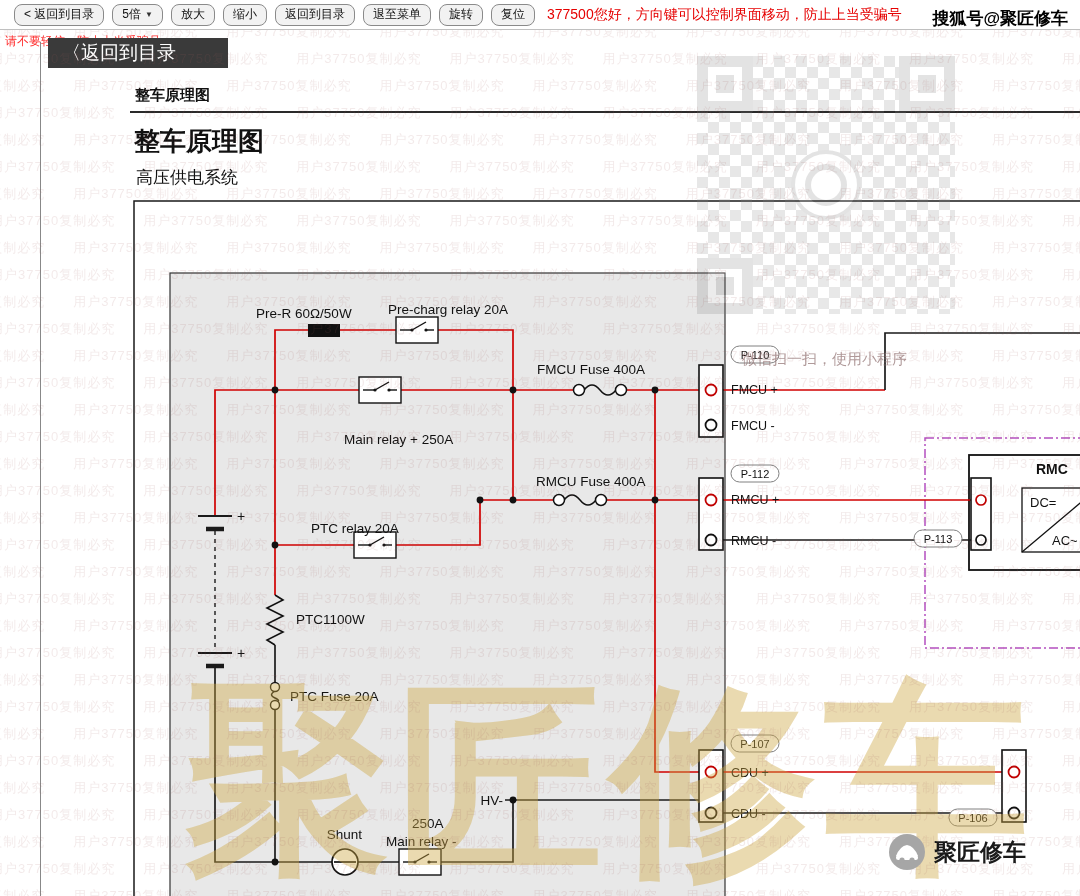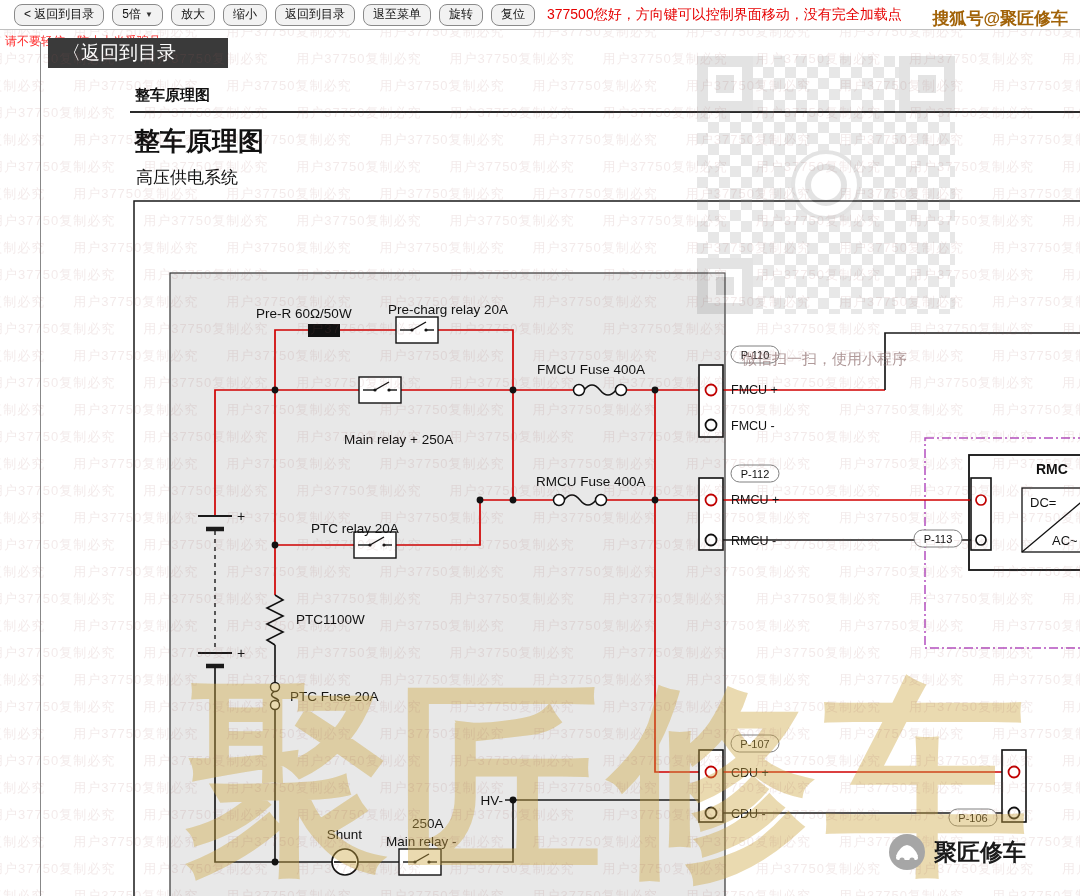--- a/index.html
+++ b/index.html
@@ -9,21 +9,21 @@
 
   
   .toolbar { position:absolute; left:0; top:0; width:1080px; height:30px; z-index:50;
     display:flex; align-items:center; gap:8px; padding:0 6px 0 14px; background:#fff;
     border-bottom:1px solid #c0c0c0; }
   .tbtn { height:22px; padding:0 9px; font-size:12px; color:#111; background:#f2f2f2;
     border:1px solid #8a8a8a; border-radius:8px; display:inline-flex; align-items:center;
     gap:4px; cursor:pointer; white-space:nowrap; }
   .caret { font-size:8px; color:#333; }
   .status { font-size:14px; color:#e60000; white-space:nowrap; margin-left:4px; }
-  .sohu { position:absolute; right:12px; top:7px; z-index:51; font-size:17px; font-weight:700; color:#a16207; }
+  .sohu { position:absolute; right:12px; top:7px; z-index:51; font-size:17px; font-weight:700; color:#000000; }
 
   .rednote { position:absolute; left:5px; top:33px; z-index:12; font-size:12px; color:#ff2d2d; }
   .backmenu { position:absolute; left:48px; top:38px; z-index:13; width:180px; height:30px;
     background:#3a3a3a; color:#fff; font-size:19px; line-height:30px; padding-left:14px; cursor:pointer; }
 
   .crumb { position:absolute; left:135px; top:86px; font-size:15px; font-weight:700; color:#111; }
   .hrline { position:absolute; left:130px; top:111px; width:950px; height:2px; background:#2a2a2a; }
   .title { position:absolute; left:134px; top:124px; font-size:26px; font-weight:700; color:#111; }
   .subtitle { position:absolute; left:136px; top:166px; font-size:17px; color:#111; }
   .leftline { position:absolute; left:40px; top:42px; width:1px; height:854px; background:#888; }
@@ -63,21 +63,21 @@
     <button class="tbtn">
       <span>5倍</span>
       <span class="caret">▼</span>
     </button>
     <button class="tbtn">放大</button>
     <button class="tbtn">缩小</button>
     <button class="tbtn">返回到目录</button>
     <button class="tbtn">退至菜单</button>
     <button class="tbtn">旋转</button>
     <button class="tbtn">复位</button>
-    <span class="status">377500您好，方向键可以控制界面移动，没有完全加载点</span>
+    <span class="status">377500您好，方向键可以控制界面移动，防止上当受骗号</span>
   </div>
   <div class="sohu">搜狐号@聚匠修车</div>
 
   <div class="rednote">请不要轻信，防止上当受骗号</div>
   <div class="backmenu">〈返回到目录</div>
 
   <div class="crumb">整车原理图</div>
   <div class="hrline"></div>
   <div class="title">整车原理图</div>
   <div class="subtitle">高压供电系统</div>

